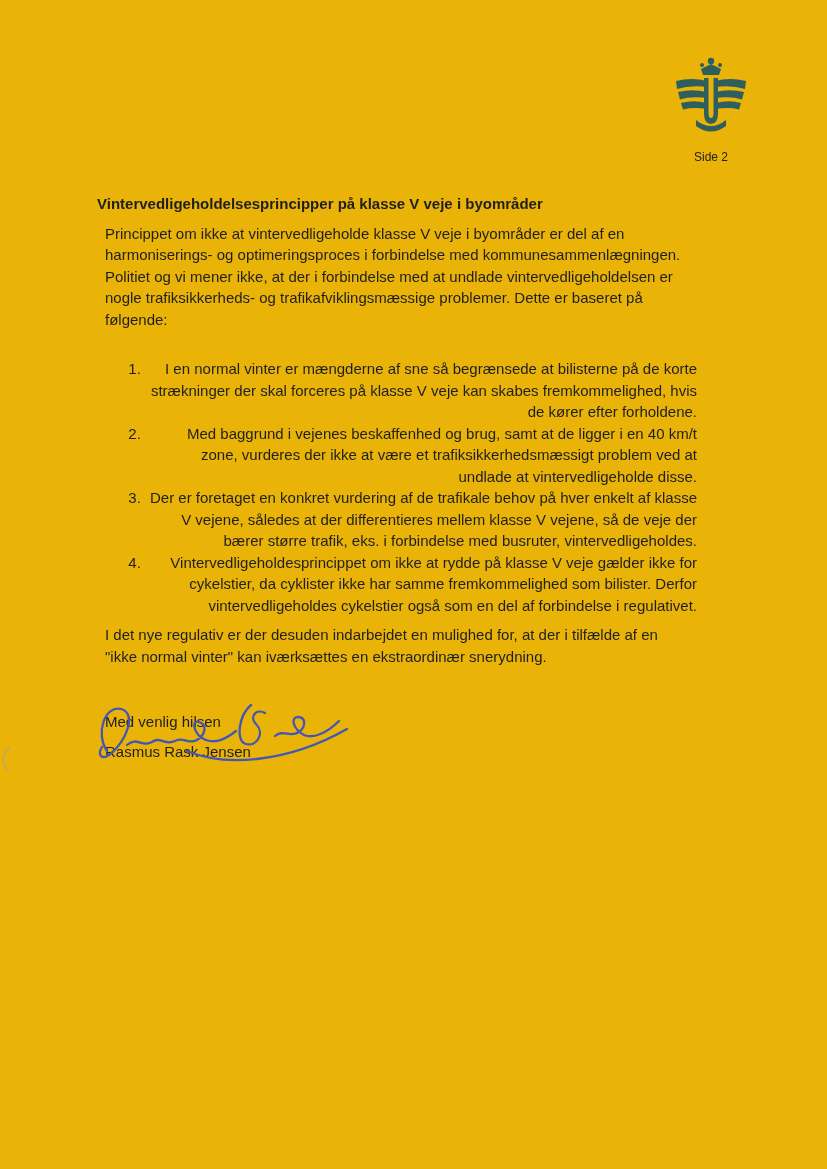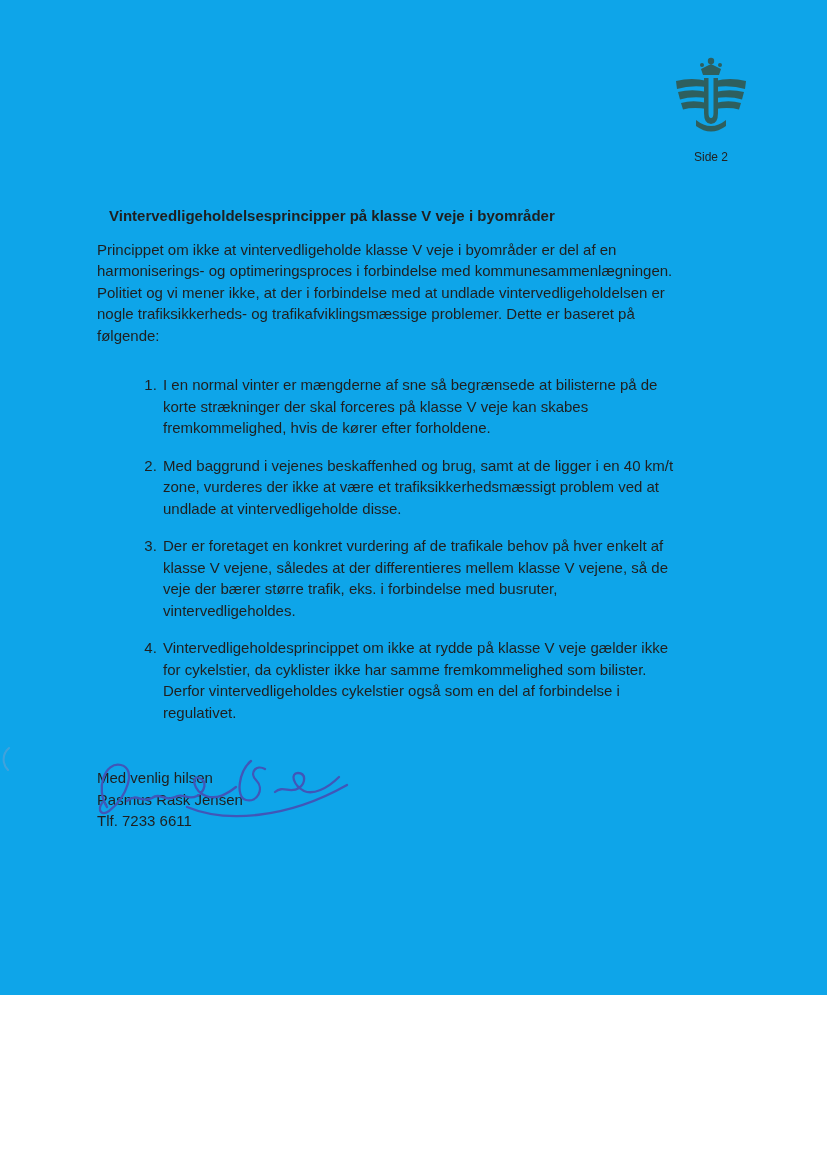--- a/index.html
+++ b/index.html
@@ -3,22 +3,22 @@
 <meta charset="utf-8">
 <style>
   html, body {
     margin: 0;
     padding: 0;
     background: #ffffff;
   }
   .page {
     position: relative;
     width: 827px;
-    height: 995px;
-    background: #0ea5e9;
+    height: 1169px;
+    background: #eab308;
     font-family: "Liberation Sans", sans-serif;
     color: #1f1f1f;
     overflow: hidden;
   }
   .logo-block {
     position: absolute;
     left: 672px;
     top: 56px;
     width: 78px;
     text-align: center;
@@ -38,32 +38,33 @@
     left: 97px;
     top: 193px;
     width: 600px;
     font-size: 15px;
     line-height: 21.5px;
   }
   .content h1 {
     font-size: 15px;
     line-height: 21.5px;
     font-weight: bold;
-    margin: 12px;
+    margin: 0;
   }
   .content p {
-    margin: 0;
+    margin: 8px;
   }
   ol.reasons {
     margin: 28px 0 0 0;
     padding: 0 0 0 48px;
   }
   ol.reasons li {
-    margin: 16px;
+    margin: 0;
     padding-left: 2px;
+    text-align: right;
   }
   .closing {
     margin-top: 28px;
   }
   .signoff {
     position: relative;
     margin-top: 44px;
   }
   .salutation { margin: 0; }
   .signer-name { margin: 27px 0 0 0; }
@@ -121,37 +122,37 @@
 
     <p>Princippet om ikke at vintervedligeholde klasse V veje i byområder er del af en harmoniserings- og optimeringsproces i forbindelse med kommunesammenlægningen. Politiet og vi mener ikke, at der i forbindelse med at undlade vintervedligeholdelsen er nogle trafiksikkerheds- og trafikafviklingsmæssige problemer. Dette er baseret på følgende:</p>
 
     <ol class="reasons">
       <li>I en normal vinter er mængderne af sne så begrænsede at bilisterne på de korte strækninger der skal forceres på klasse V veje kan skabes fremkommelighed, hvis de kører efter forholdene.</li>
       <li>Med baggrund i vejenes beskaffenhed og brug, samt at de ligger i en 40 km/t zone, vurderes der ikke at være et trafiksikkerhedsmæssigt problem ved at undlade at vintervedligeholde disse.</li>
       <li>Der er foretaget en konkret vurdering af de trafikale behov på hver enkelt af klasse V vejene, således at der differentieres mellem klasse V vejene, så de veje der bærer større trafik, eks. i forbindelse med busruter, vintervedligeholdes.</li>
       <li>Vintervedligeholdesprincippet om ikke at rydde på klasse V veje gælder ikke for cykelstier, da cyklister ikke har samme fremkommelighed som bilister. Derfor vintervedligeholdes cykelstier også som en del af forbindelse i regulativet.</li>
     </ol>
 
+    <p class="closing">I det nye regulativ er der desuden indarbejdet en mulighed for, at der i tilfælde af en "ikke normal vinter" kan iværksættes en ekstraordinær snerydning.</p>
 
     <div class="signoff">
       <p class="salutation">Med venlig hilsen</p>
 
       <svg class="signature-svg" width="280" height="92" viewBox="0 0 280 92" aria-hidden="true">
         <g stroke="#4156b8" stroke-width="2.3" fill="none" stroke-linecap="round" stroke-linejoin="round">
 
           <path d="M16 62 C4 44 14 16 30 20 C46 24 36 52 18 66 C11 71 6 66 11 58"></path>
 
           <path d="M36 56 C46 47 51 59 61 53 C69 47 74 57 84 52 C92 47 96 56 106 51 C114 46 117 36 108 33 C100 30 102 46 115 51 C126 55 136 49 145 42"></path>
 
           <path d="M160 16 C148 26 144 52 155 55 C166 58 174 44 165 35 C158 28 165 19 174 24"></path>
 
           <path d="M184 47 C192 40 199 49 208 43 C215 38 215 28 207 28 C199 28 202 40 213 46 C222 50 236 44 248 32"></path>
 
           <path d="M96 62 C134 78 196 74 256 40"></path>
         </g>
       </svg>
 
       <p class="signer-name">Rasmus Rask Jensen</p>
-      <p class="phone-line">Tlf. 7233 6611</p>
     </div>
 
   </div>
 </div>
 
 </body></html>

